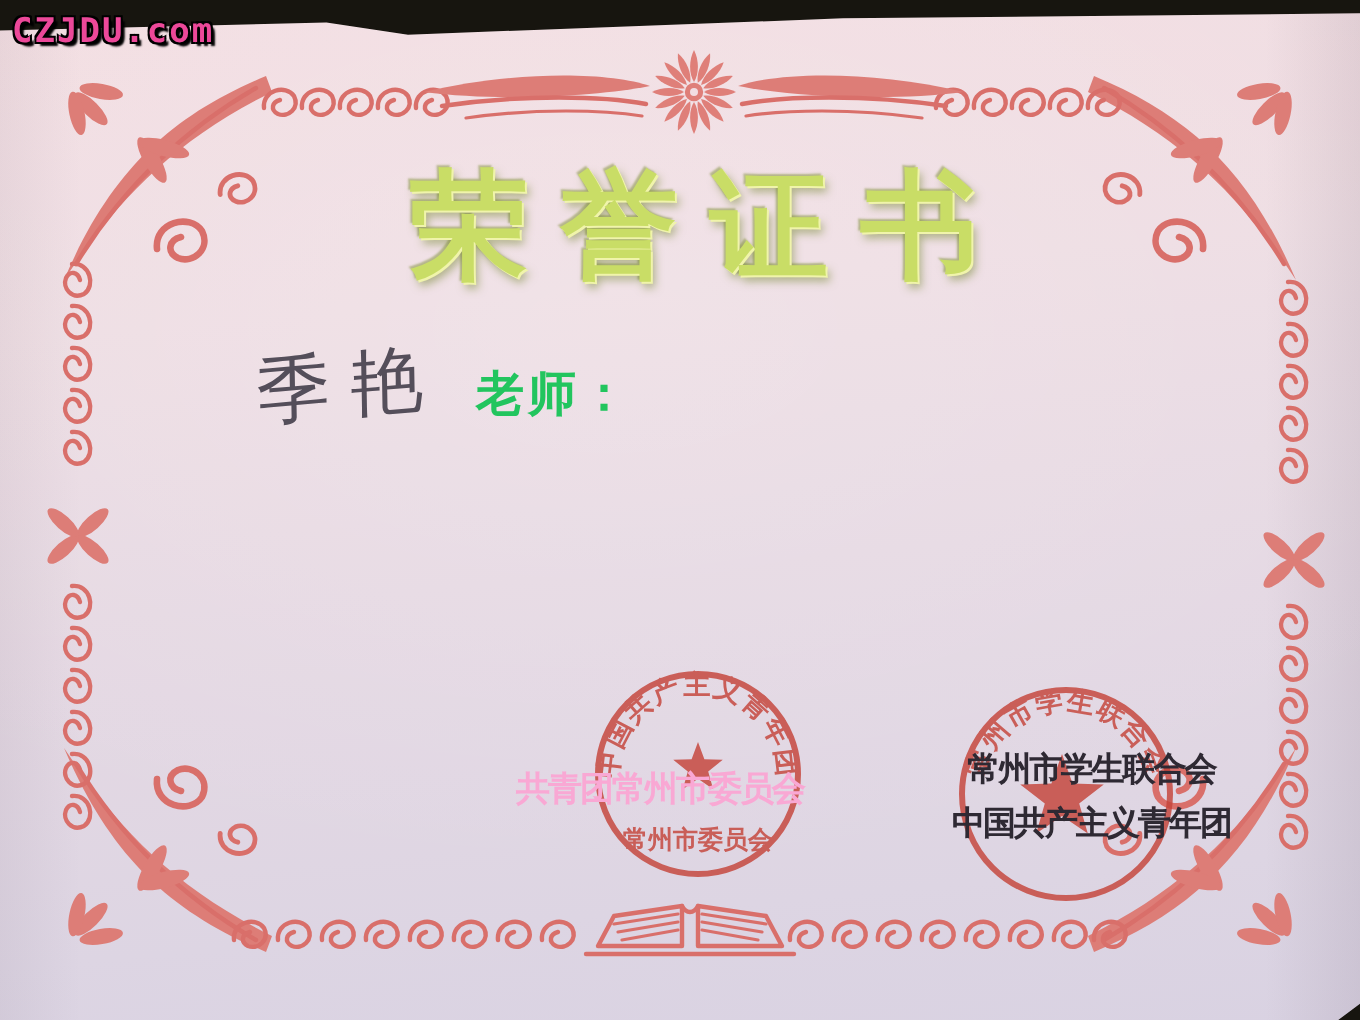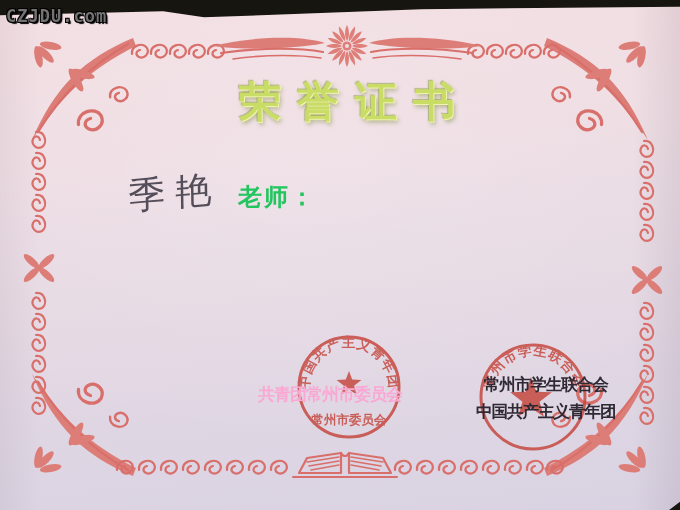--- a/index.html
+++ b/index.html
@@ -10,36 +10,36 @@
          clip-path:polygon(0 3%,24% 2.2%,30% 3.4%,62% 1.8%,100% 1.3%,100% 98.4%,98.4% 100%,0 100%);}
   .paper::after{content:"";position:absolute;inset:0;pointer-events:none;
          background:radial-gradient(120% 90% at 45% 32%,rgba(255,255,255,.16),rgba(0,0,0,0) 62%),
                     linear-gradient(90deg,rgba(60,40,60,.06),rgba(0,0,0,0) 6%,rgba(0,0,0,0) 93%,rgba(60,40,60,.09));}
   .ornaments,.stamps{position:absolute;inset:0;width:100%;height:100%;pointer-events:none;}
   .os{stroke:#d96f6a;stroke-width:2.2;fill:none;stroke-linecap:round;stroke-linejoin:round;}
   .osf{stroke:#d96f6a;stroke-width:1.6;fill:none;stroke-linecap:round;}
   .of{fill:#dd7d77;}
   .ofp{fill:#df7f79;}
   .title{position:absolute;top:74px;left:0;right:0;margin:0;text-align:center;
-         font-size:42px;font-weight:700;letter-spacing:16px;padding-left:30px;color:#c9dd66;
+         font-size:59px;font-weight:700;letter-spacing:16px;padding-left:30px;color:#c9dd66;
          text-shadow:1px 1px 0 #f0f4ab,-1px -1px 1px rgba(110,130,30,.45),2px 3px 4px rgba(110,130,40,.5);}
   .name-row{position:absolute;top:168px;left:128px;display:flex;align-items:baseline;gap:16px;}
   .handwritten{display:inline-block;font-size:37px;color:#544e5a;letter-spacing:10px;
          transform:rotate(-5deg) skewX(-4deg);font-family:"DejaVu Serif",serif;}
   .honorific{font-size:24px;font-weight:700;color:#22c55e;letter-spacing:2px;}
   .body-text{position:absolute;top:224px;left:88px;width:540px;font-size:24px;font-weight:700;
          color:#363142;line-height:37px;}
   .body-text p{margin:0;text-indent:2em;}
   .body-text p + p{margin-top:3px;}
   .sig-left{position:absolute;left:258px;top:383px;font-size:17px;font-weight:700;color:#f9a8d4;letter-spacing:-1px;}
   .sig-right{position:absolute;left:476px;top:374px;font-size:16.5px;font-weight:700;color:#2e2933;
          text-align:center;letter-spacing:-1px;}
   .sig-right .date{margin-top:5px;}
   .watermark{position:absolute;top:6px;left:6px;font-family:"DejaVu Sans Mono",monospace;font-weight:700;
-         font-size:17px;color:#737373;letter-spacing:1px;
+         font-size:17px;color:#ec4899;letter-spacing:1px;
          text-shadow:-1px -1px 0 #000,1px -1px 0 #000,-1px 1px 0 #000,1px 1px 0 #000,2px 2px 1px #000;}
   .sealtxt{font-size:13.5px;font-weight:700;fill:#c5443a;letter-spacing:1px;}
   .sealtxt2{font-size:12.5px;font-weight:700;fill:#c5443a;}
 </style>
 </head>
 <body>
 
 <div class="photo">
   <div class="paper"></div>
 

